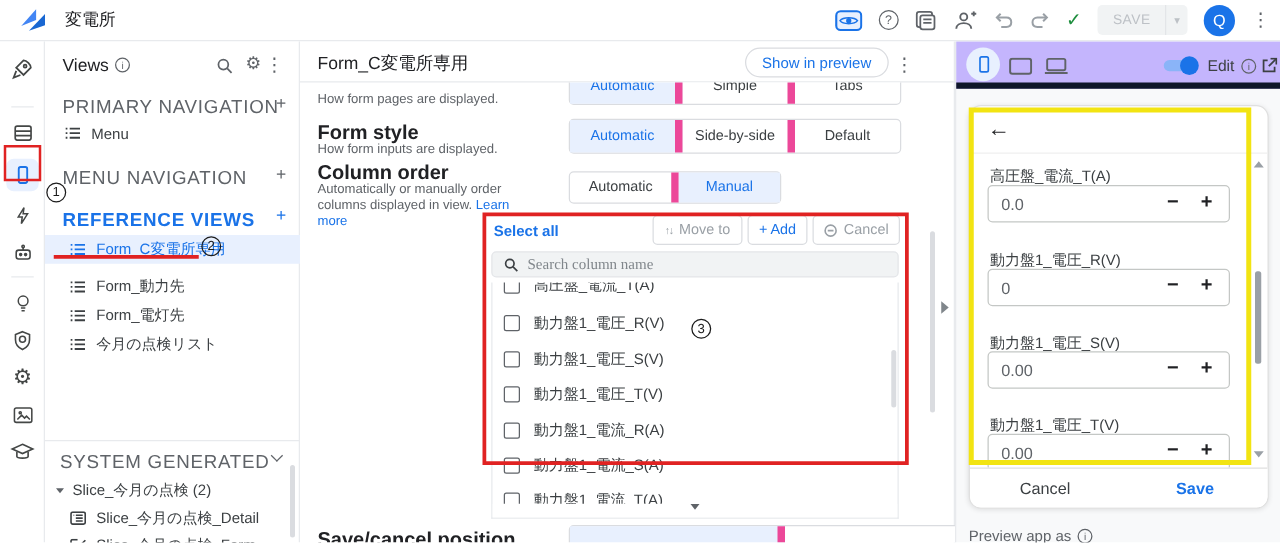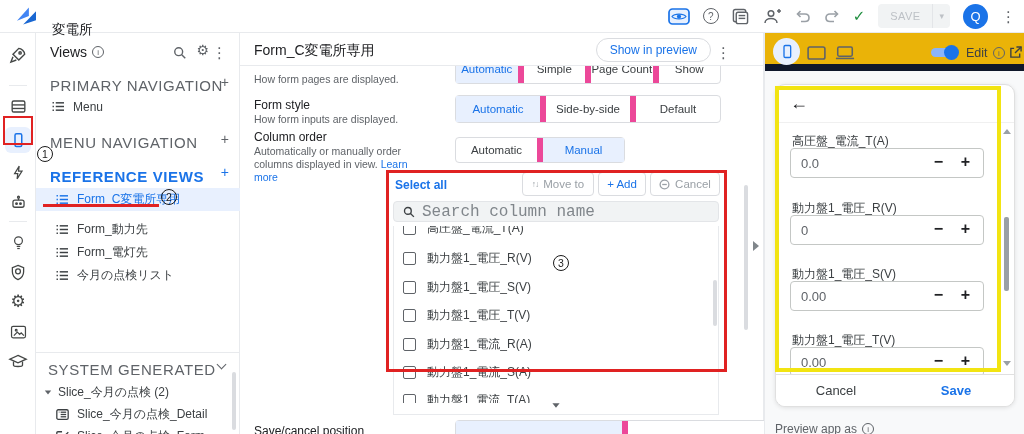--- a/index.html
+++ b/index.html
@@ -3,21 +3,21 @@
 <meta charset="utf-8">
 <style>
 *{margin:0;padding:0;box-sizing:border-box}
 html,body{width:1024px;height:434px}
 body{position:relative;overflow:hidden;background:#fff;color:#202124;
   font-family:"Liberation Sans","DejaVu Sans",sans-serif;font-size:12px}
 .abs{position:absolute}
 svg{display:block}
 
 #topbar{position:absolute;left:0;top:0;width:1024px;height:33px;background:#fff;border-bottom:1px solid #e8eaed;z-index:5}
-#topbar .title{position:absolute;left:52px;top:21px;font-size:13.5px;font-weight:500;color:#202124}
+#topbar .title{position:absolute;left:52px;top:7px;font-size:13.5px;font-weight:500;color:#202124}
 #tb-right{position:absolute;right:8px;top:0;height:32px;display:flex;align-items:center;gap:13px}
 .tb-ic{color:#5f6368;display:flex;align-items:center;justify-content:center}
 .circle-ic{width:16px;height:16px;border:1.5px solid #5f6368;border-radius:50%;font-size:10px;display:flex;align-items:center;justify-content:center;color:#5f6368}
 .save-btn{display:flex;align-items:center;height:24px;background:#f1f3f4;border-radius:4px;color:#bdc1c6}
 .save-btn .lbl{padding:0 12px;font-size:11px;letter-spacing:.4px;border-right:1px solid #e3e5e8;line-height:24px}
 .save-btn .dd{padding:0 6px;font-size:9px}
 .avatar{width:25px;height:25px;border-radius:50%;background:#1a73e8;color:#fff;font-size:13px;font-weight:500;display:flex;align-items:center;justify-content:center}
 .dots{font-size:15px;color:#5f6368;line-height:1}
 
 #rail{position:absolute;left:0;top:33px;width:36px;height:401px;background:#fff;border-right:1px solid #e8eaed}
@@ -37,42 +37,42 @@
 .info-dot{width:12px;height:12px;border:1.1px solid #5f6368;border-radius:50%;font-size:8px;display:inline-flex;align-items:center;justify-content:center;color:#5f6368;font-style:normal}
 .chev{width:7px;height:7px;border-right:1.6px solid #5f6368;border-bottom:1.6px solid #5f6368;transform:rotate(45deg)}
 .tri-down{width:0;height:0;border-left:4px solid transparent;border-right:4px solid transparent;border-top:5px solid #5f6368}
 .sb{position:absolute;background:#dadce0;border-radius:2px}
 
 #main{position:absolute;left:240px;top:33px;width:524px;height:401px;background:#fff;border-right:1px solid #e8eaed}
 #main-h{position:absolute;left:0;top:0;width:100%;height:33px;border-bottom:1px solid #e8eaed}
 #main-h .t{position:absolute;left:14px;top:9px;font-size:14px;color:#202124}
 .pill-btn{position:absolute;right:52px;top:5px;height:24px;padding:0 13px;border:1px solid #dadce0;border-radius:13px;color:#1a73e8;font-size:12px;font-weight:500;display:flex;align-items:center;background:#fff}
 #main-c{position:absolute;left:0;top:33px;width:524px;height:368px;overflow:hidden}
-.set-name{position:absolute;font-size:12px;font-weight:400;color:#202124}
+.set-name{position:absolute;font-size:16px;font-weight:700;color:#202124}
 .set-desc{position:absolute;font-size:10.5px;color:#5f6368;line-height:13px}
 .lnk{color:#1a73e8}
 .seg{position:absolute;display:flex;border:1px solid #dadce0;border-radius:4px;background:#fff}
 .seg .opt{flex:1;display:flex;align-items:center;justify-content:center;font-size:11.5px;color:#3c4043;border-right:6px solid #ec4899;white-space:nowrap}
 .seg .opt:last-child{border-right:none}
 .seg .opt.sel{background:#e8f0fe;color:#1a73e8;font-weight:500}
 .tb-btn{position:absolute;height:24px;border:1px solid #dadce0;border-radius:4px;background:#fff;display:flex;align-items:center;justify-content:center;gap:5px;font-size:11.5px}
 .tb-btn.dis{color:#9aa0a6}
 .tb-btn.en{color:#1a73e8;font-weight:500}
 .search-box{position:absolute;display:flex;align-items:center;gap:7px;background:#f1f3f4;border:1px solid #e3e5e8;border-radius:4px;padding:0 9px}
-.search-box input{border:none;outline:none;background:transparent;font-size:16px;color:#15803d;width:260px;font-family:Liberation Mono, monospace}
+.search-box input{border:none;outline:none;background:transparent;font-size:12px;color:#15803d;width:260px;font-family:Liberation Serif, serif}
 .search-box input::placeholder{color:#80868b}
 #listbox{position:absolute;left:153px;top:160px;width:326px;height:189px;background:#fff;border:1px solid #e8eaed;border-top:none;overflow:hidden}
 .col-row{position:absolute;left:0;width:100%;height:28px;display:flex;align-items:center;gap:11px;padding-left:9px}
 .cbx{width:13px;height:13px;border:1.5px solid #5f6368;border-radius:2px;background:#fff;flex:0 0 auto}
 .col-lbl{font-size:12px;color:#3c4043}
 #list-expand{position:absolute;left:0;bottom:0;width:100%;height:11px;background:#fff;display:flex;align-items:flex-start;justify-content:center}
 #list-expand .tri-down{border-top-color:#5f6368;transform:scale(.9)}
 
 #rightp{position:absolute;left:764px;top:33px;width:260px;height:401px;background:#f8f9fa;border-left:1px solid #e8eaed}
-#rp-h{position:absolute;left:0;top:0;width:100%;height:38px;background:#eab308;border-bottom:7px solid #0f172a}
+#rp-h{position:absolute;left:0;top:0;width:100%;height:38px;background:#c4b5fd;border-bottom:5px solid #0f172a}
 .dev-sel{position:absolute;left:8px;top:5px;width:27px;height:27px;border-radius:50%;background:#e8f0fe;display:flex;align-items:center;justify-content:center}
 .toggle{position:absolute;width:30px;height:13px}
 .toggle .track{position:absolute;left:2px;top:2px;width:26px;height:9px;border-radius:5px;background:#8ab4f8}
 .toggle .knob{position:absolute;right:0;top:-1px;width:15px;height:15px;border-radius:50%;background:#1a73e8}
 #phone-card{position:absolute;left:10px;top:51px;width:240px;height:323px;background:#fff;border:1px solid #e0e0e0;border-radius:10px;box-shadow:0 1px 4px rgba(0,0,0,.1);overflow:hidden}
 #pc-fields{position:absolute;left:0;top:38px;width:240px;height:253px;overflow:hidden}
 .fld-lbl{position:absolute;left:16px;font-size:12px;color:#3c4043}
 .fld-box{position:absolute;left:14px;width:194px;height:30px;border:1px solid #c4c7c5;border-radius:4px;background:#fff}
 .fld-val{position:absolute;left:10px;top:7px;font-size:13px;color:#5f6368}
 .step{position:absolute;top:4px;font-size:16px;font-weight:700;color:#202124}
@@ -335,22 +335,21 @@
     <span class="pill-btn">Show in preview</span>
     <span class="abs dots" style="right:32px;top:12px">⋮</span>
   </div>
 
   <div id="main-c">
 
     <span class="set-desc" style="left:14px;top:7px">How form pages are displayed.</span>
     <div class="seg" style="left:215px;top:-12px;width:266px;height:30px">
       <span class="opt sel">Automatic</span>
       <span class="opt">Simple</span>
-      <span class="opt">Page Count</span>
-      <span class="opt">Show</span>
+      <span class="opt">Tabs</span>
     </div>
 
     <span class="set-name" style="left:14px;top:32px">Form style</span>
     <span class="set-desc" style="left:14px;top:47px">How form inputs are displayed.</span>
     <div class="seg" style="left:215px;top:29px;width:266px;height:28px">
       <span class="opt sel">Automatic</span>
       <span class="opt">Side-by-side</span>
       <span class="opt">Default</span>
     </div>
 

